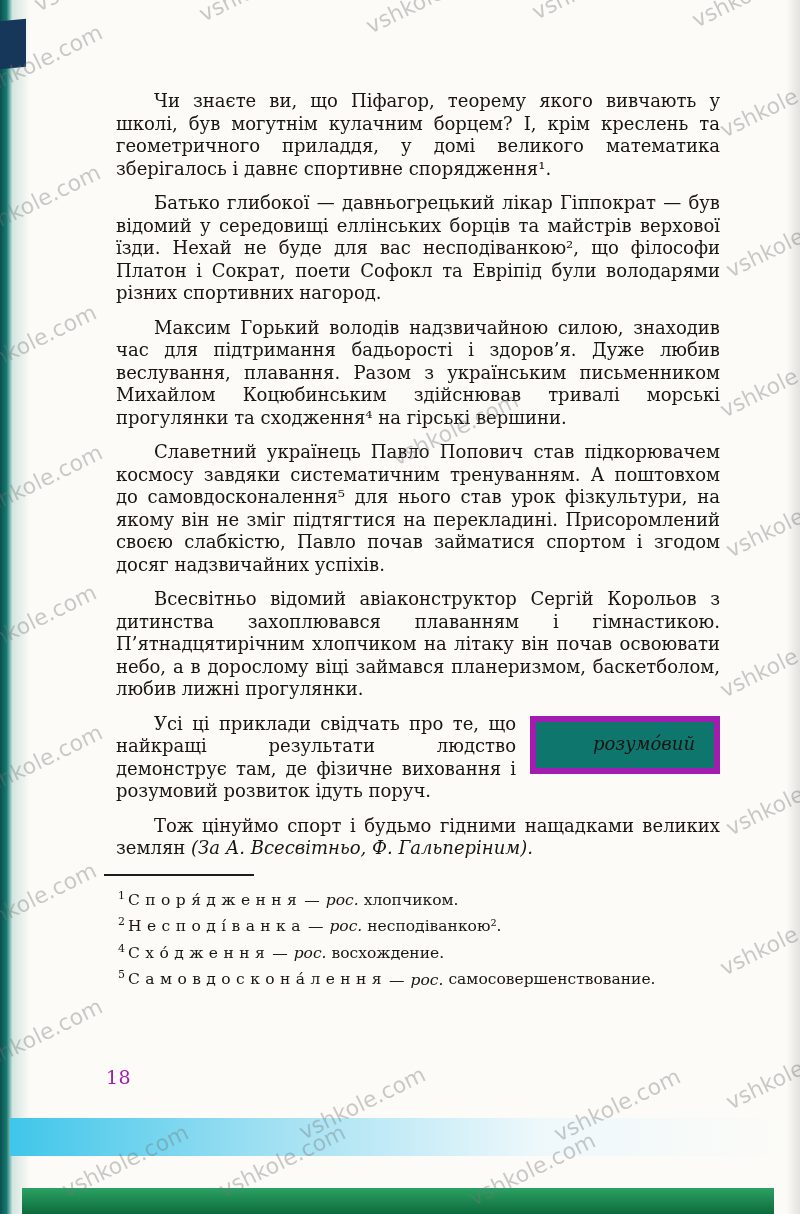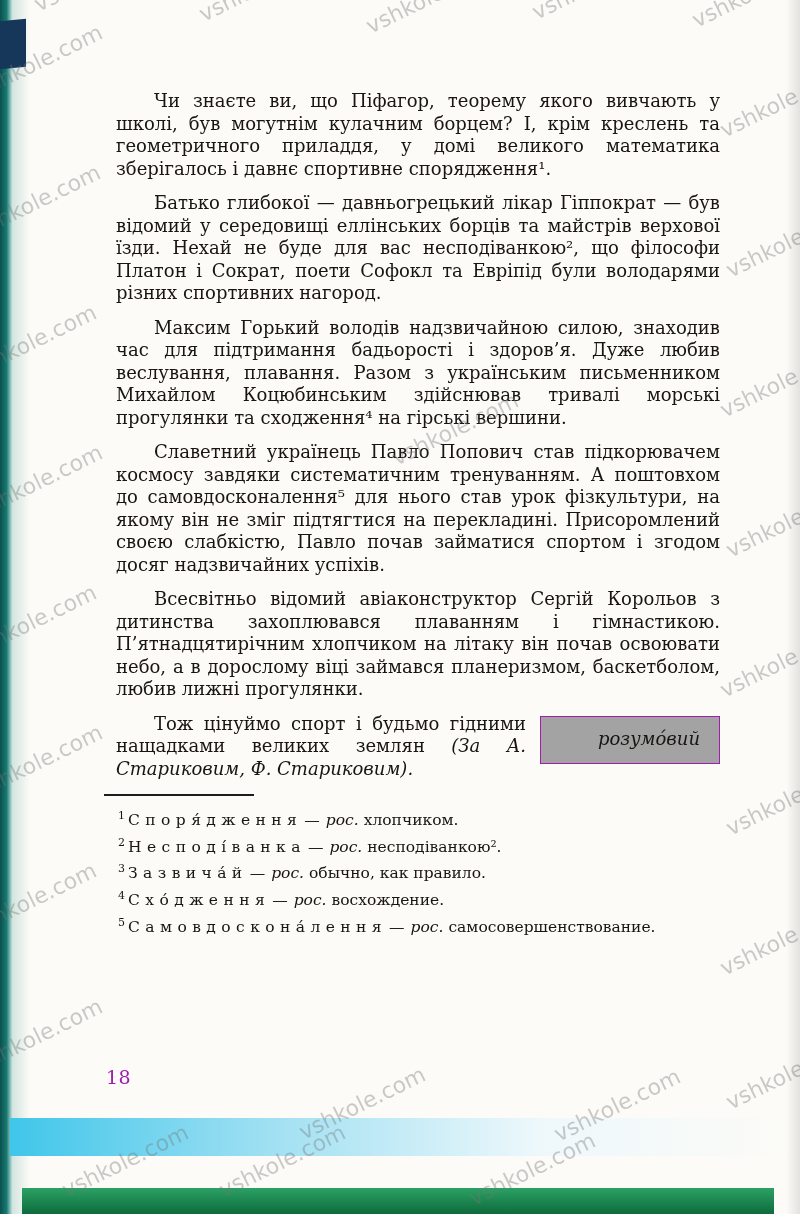--- a/index.html
+++ b/index.html
@@ -43,21 +43,21 @@
     background:linear-gradient(to bottom,#2ba164,#0e6b3c);
   }
   
   .text {
     position:absolute; left:104px; top:78px; width:628px;
     font-size:18px; line-height:22.5px; text-align:justify;
   }
   .text p { margin:12px; text-indent:38px; }
   .sidebox {
     float:right; width:178px; height:46px;
-    border:1px solid #a21caf; background:#a3a3a3;
+    border:6px solid #a21caf; background:#0f766e;
     display:flex; align-items:center; justify-content:center;
     margin:3px 0 8px 14px;
     font-size:18px;
   }
   .sidebox em { font-style:italic; }
   .attribution { font-style:italic; }
   
   .fnrule {
     width:150px; height:0; border-top:2px solid #1c1c1c;
     margin:14px 0 9px 0;
@@ -90,37 +90,35 @@
     <p>Чи знаєте ви, що Піфагор, теорему якого вивчають у школі, був могутнім кулачним борцем? І, крім креслень та геометричного приладдя, у домі великого математика зберігалось і давнє спортивне спорядження¹.</p>
     <p>Батько глибокої — давньогрецький лікар Гіппократ — був відомий у середовищі еллінських борців та майстрів верхової їзди. Нехай не буде для вас несподіванкою², що філософи Платон і Сократ, поети Софокл та Евріпід були володарями різних спортивних нагород.</p>
     <p>Максим Горький володів надзвичайною силою, знаходив час для підтримання бадьорості і здоров’я. Дуже любив веслування, плавання. Разом з українським письменником Михайлом Коцюбинським здійснював тривалі морські прогулянки та сходження⁴ на гірські вершини.</p>
     <p>Славетний українець Павло Попович став підкорювачем космосу завдяки систематичним тренуванням. А поштовхом до самовдосконалення⁵ для нього став урок фізкультури, на якому він не зміг підтягтися на перекладині. Присоромлений своєю слабкістю, Павло почав займатися спортом і згодом досяг надзвичайних успіхів.</p>
     <p>Всесвітньо відомий авіаконструктор Сергій Корольов з дитинства захоплювався плаванням і гімнастикою. П’ятнадцятирічним хлопчиком на літаку він почав освоювати небо, а в дорослому віці займався планеризмом, баскетболом, любив лижні прогулянки.</p>
 
     <p>
       <span class="sidebox">
           <em>розумо́вий</em>
         </span>
+      <span>Усі ці приклади свідчать про те, що найкращі результати людство демонструє там, де фізичне виховання і розумовий розвиток ідуть поруч.</span>
     </p>
 
     <p>
-      <span>Тож цінуймо спорт і будьмо гідними нащадками великих землян </span><em class="attribution">(За А. Стариковим, Ф. Стариковим).</em>
+      <span>Тож цінуймо спорт і будьмо гідними нащадками великих землян </span><em class="attribution">(За А. Всесвітньо, Ф. Гальперіним).</em>
     </p>
 
     <div class="fnrule"></div>
 
     <div class="footnotes">
       <p>
         <sup>1</sup><span class="fn-term">Споря́дження</span><span class="fn-dash">—</span><em class="fn-ros">рос.</em><span>хлопчиком.</span>
       </p>
       <p>
         <sup>2</sup><span class="fn-term">Несподі́ванка</span><span class="fn-dash">—</span><em class="fn-ros">рос.</em><span>несподіванкою².</span>
-      </p>
-      <p>
-        <sup>3</sup><span class="fn-term">Зазвича́й</span><span class="fn-dash">—</span><em class="fn-ros">рос.</em><span>обычно, как правило.</span>
       </p>
       <p>
         <sup>4</sup><span class="fn-term">Схо́дження</span><span class="fn-dash">—</span><em class="fn-ros">рос.</em><span>восхождение.</span>
       </p>
       <p>
         <sup>5</sup><span class="fn-term">Самовдоскона́лення</span><span class="fn-dash">—</span><em class="fn-ros">рос.</em><span>самосовершенствование.</span>
       </p>
     </div>
   </main>
 

